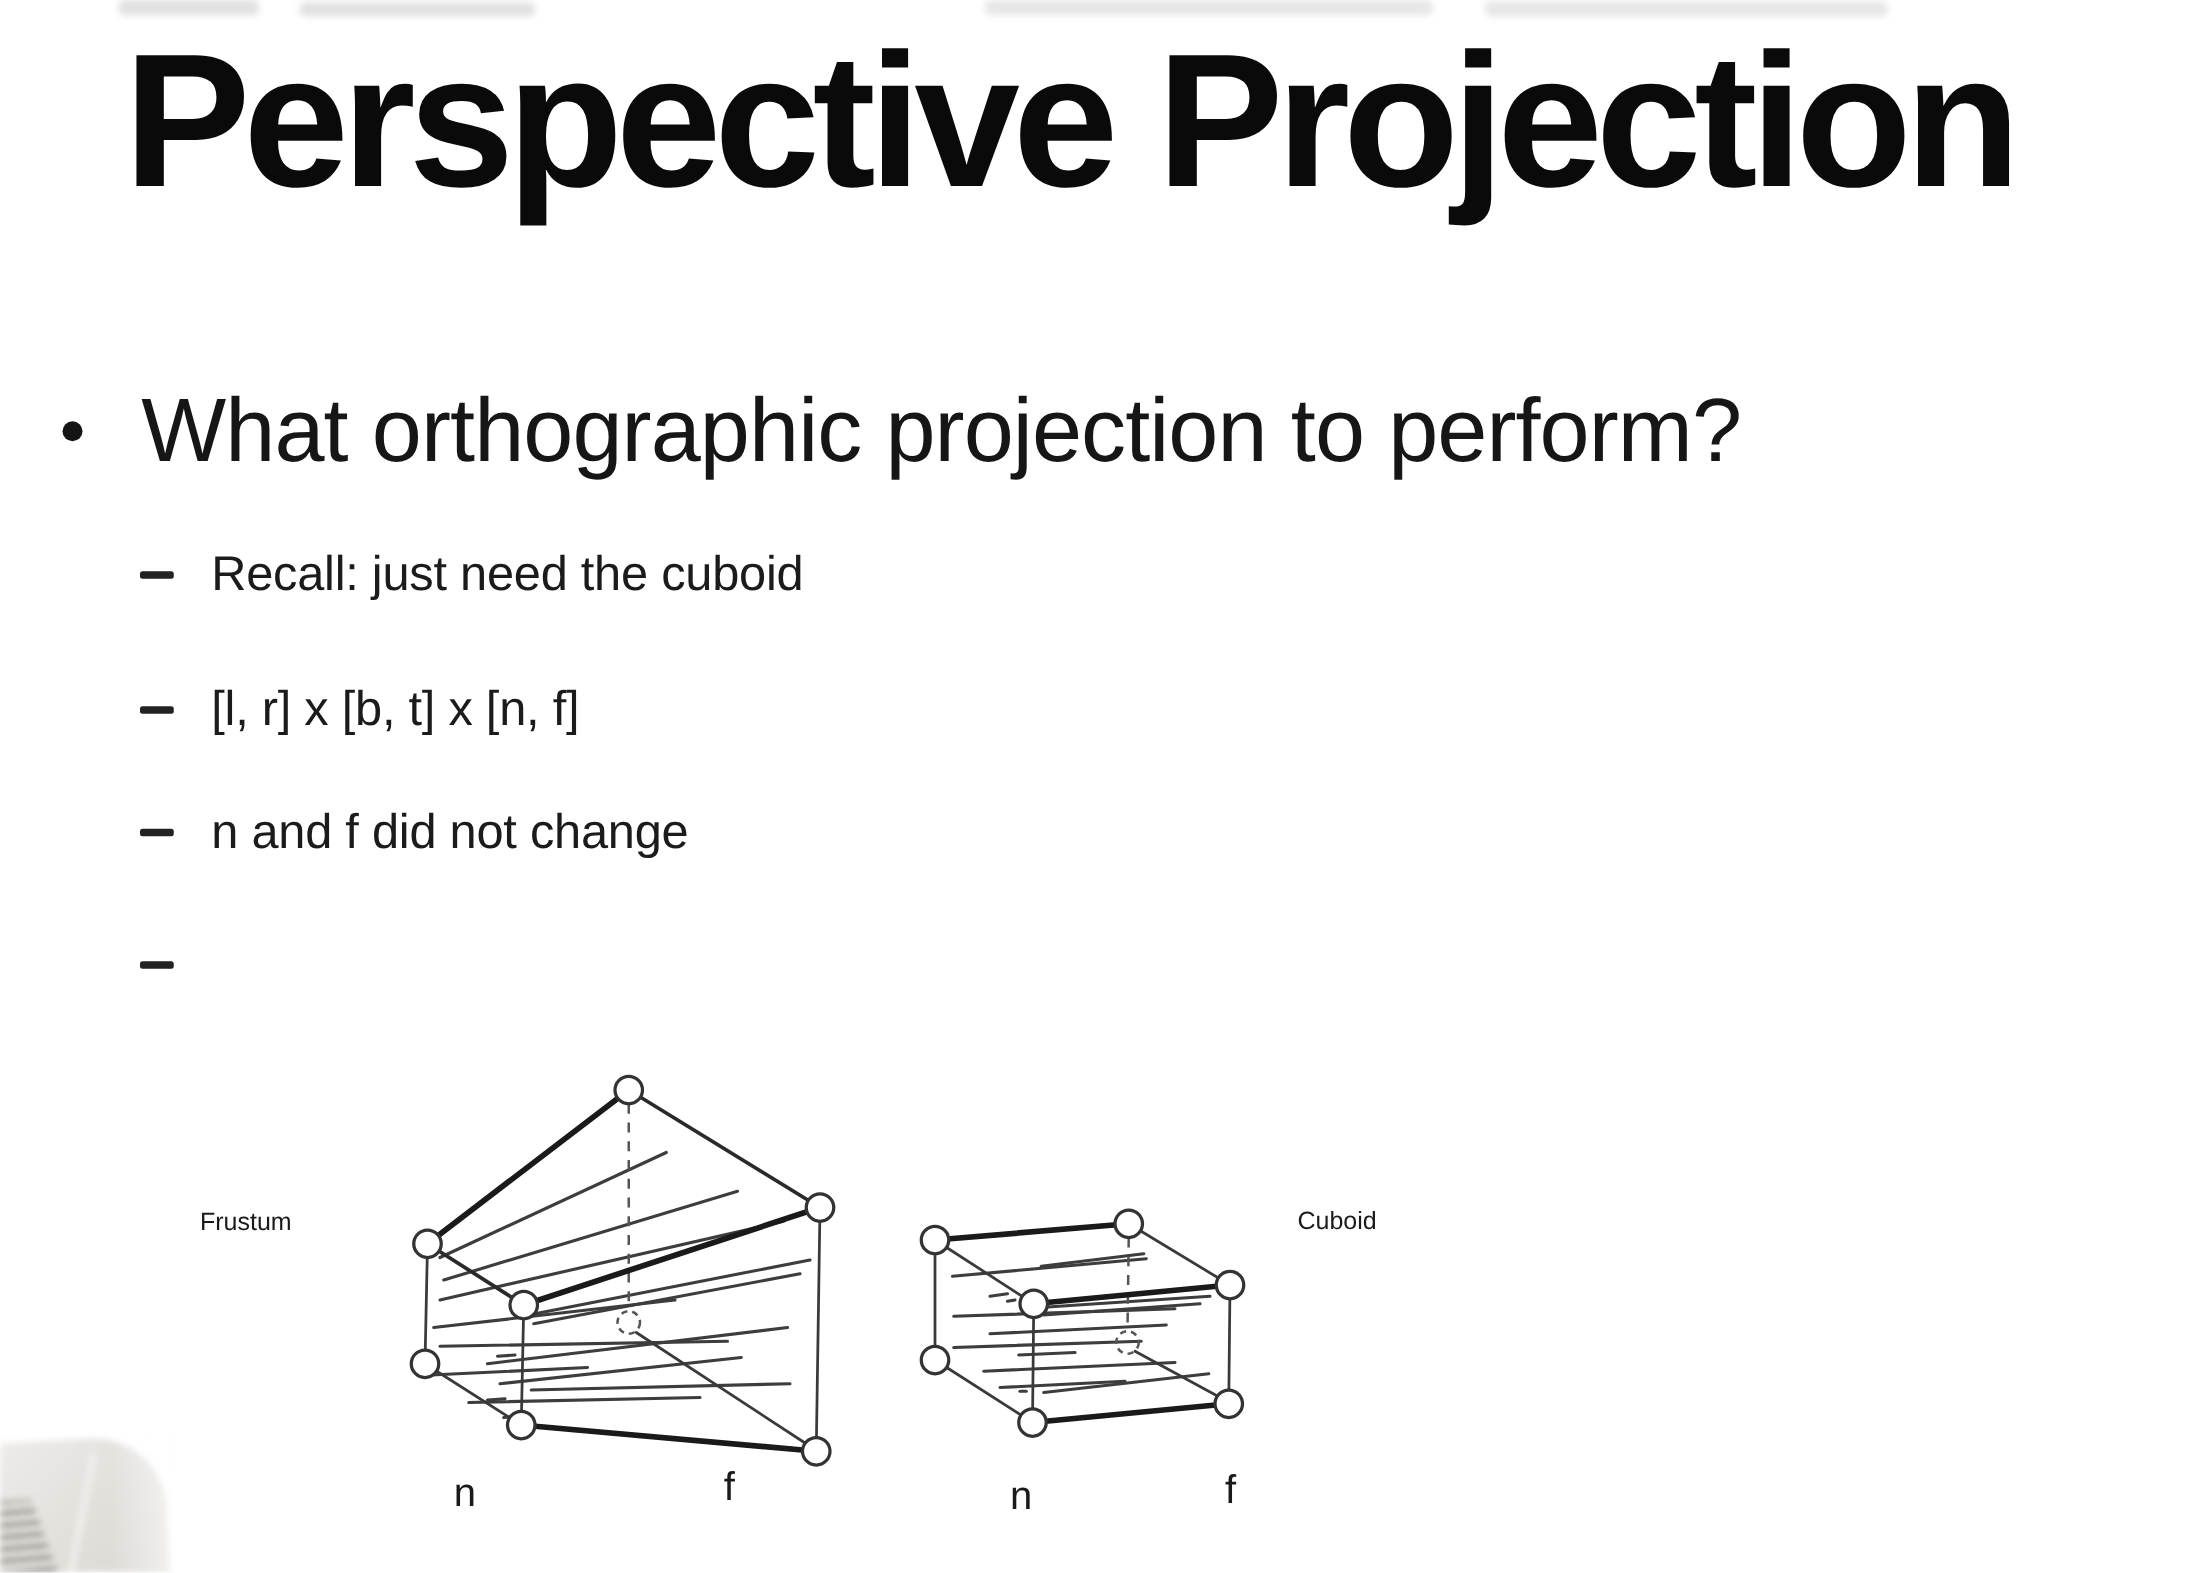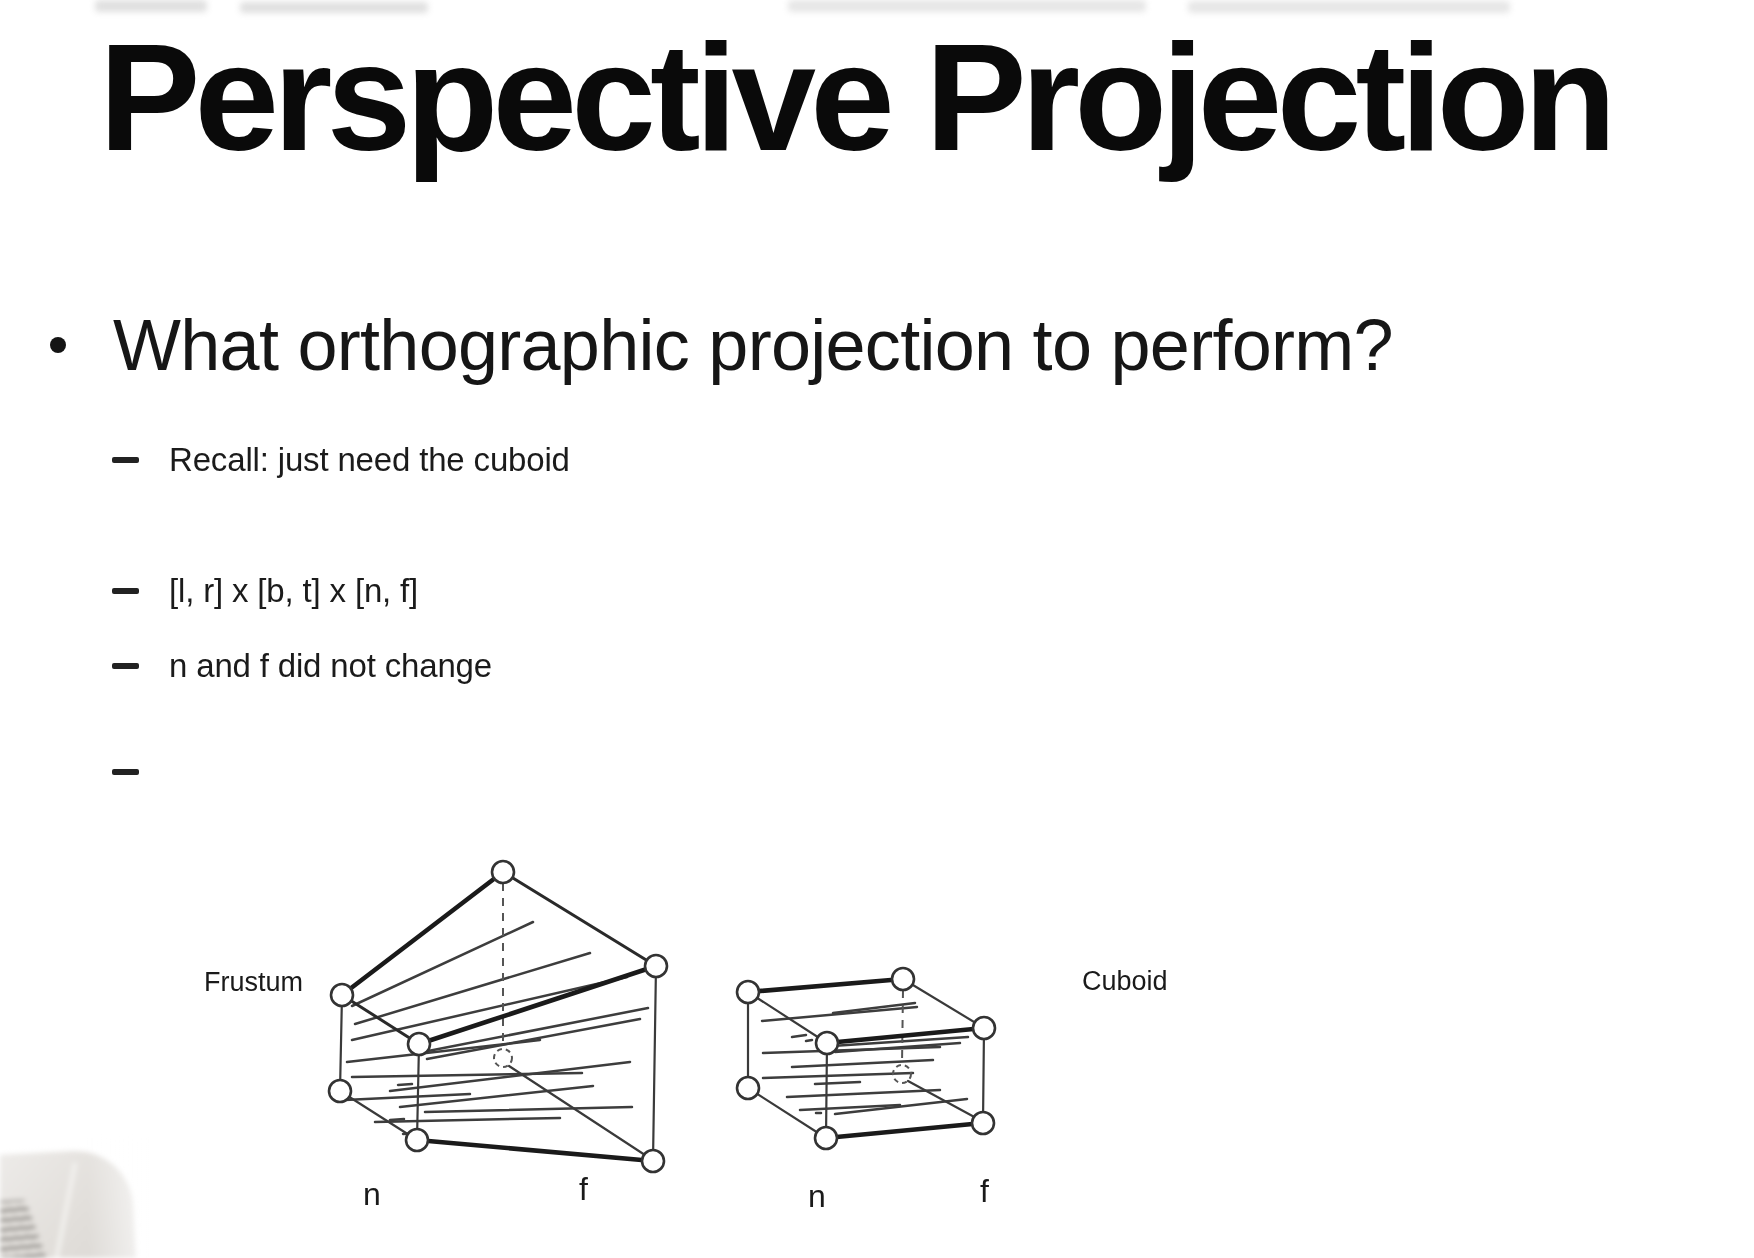--- a/index.html
+++ b/index.html
@@ -35,36 +35,36 @@
   }
   .bullet-text{
     font-size:72px;letter-spacing:-0.01em;color:#161616;white-space:nowrap;
   }
 
   .sub-row{
     position:absolute;left:112px;height:70px;
     display:flex;align-items:center;
   }
   .sub-row-1{top:425px;}
-  .sub-row-2{top:556px;}
+  .sub-row-2{top:533px;}
   .sub-row-3{top:631px;}
   .sub-row-4{top:737px;}
   .sub-dash{
     width:27px;height:6px;background:#222;border-radius:2px;
     margin-right:30px;flex:0 0 auto;
   }
   .sub-text{
-    font-size:33px;letter-spacing:-0.005em;color:#1b1b1b;white-space:nowrap;
+    font-size:39px;letter-spacing:-0.005em;color:#1b1b1b;white-space:nowrap;
   }
 
   .figure-layer{
     position:absolute;left:0;top:0;width:1754px;height:1258px;
   }
   .fig-label{
-    position:absolute;font-size:27px;color:#1a1a1a;white-space:nowrap;margin-left:44px;
+    position:absolute;font-size:20px;color:#1a1a1a;white-space:nowrap;
   }
   .label-frustum{left:160px;top:967px;}
   .label-cuboid{left:1038px;top:966px;}
   .axis-label{
     position:absolute;font-size:32px;color:#1a1a1a;
   }
   .n1{left:363px;top:1176px;}
   .f1{left:579px;top:1171px;}
   .n2{left:808px;top:1178px;}
   .f2{left:980px;top:1173px;}

